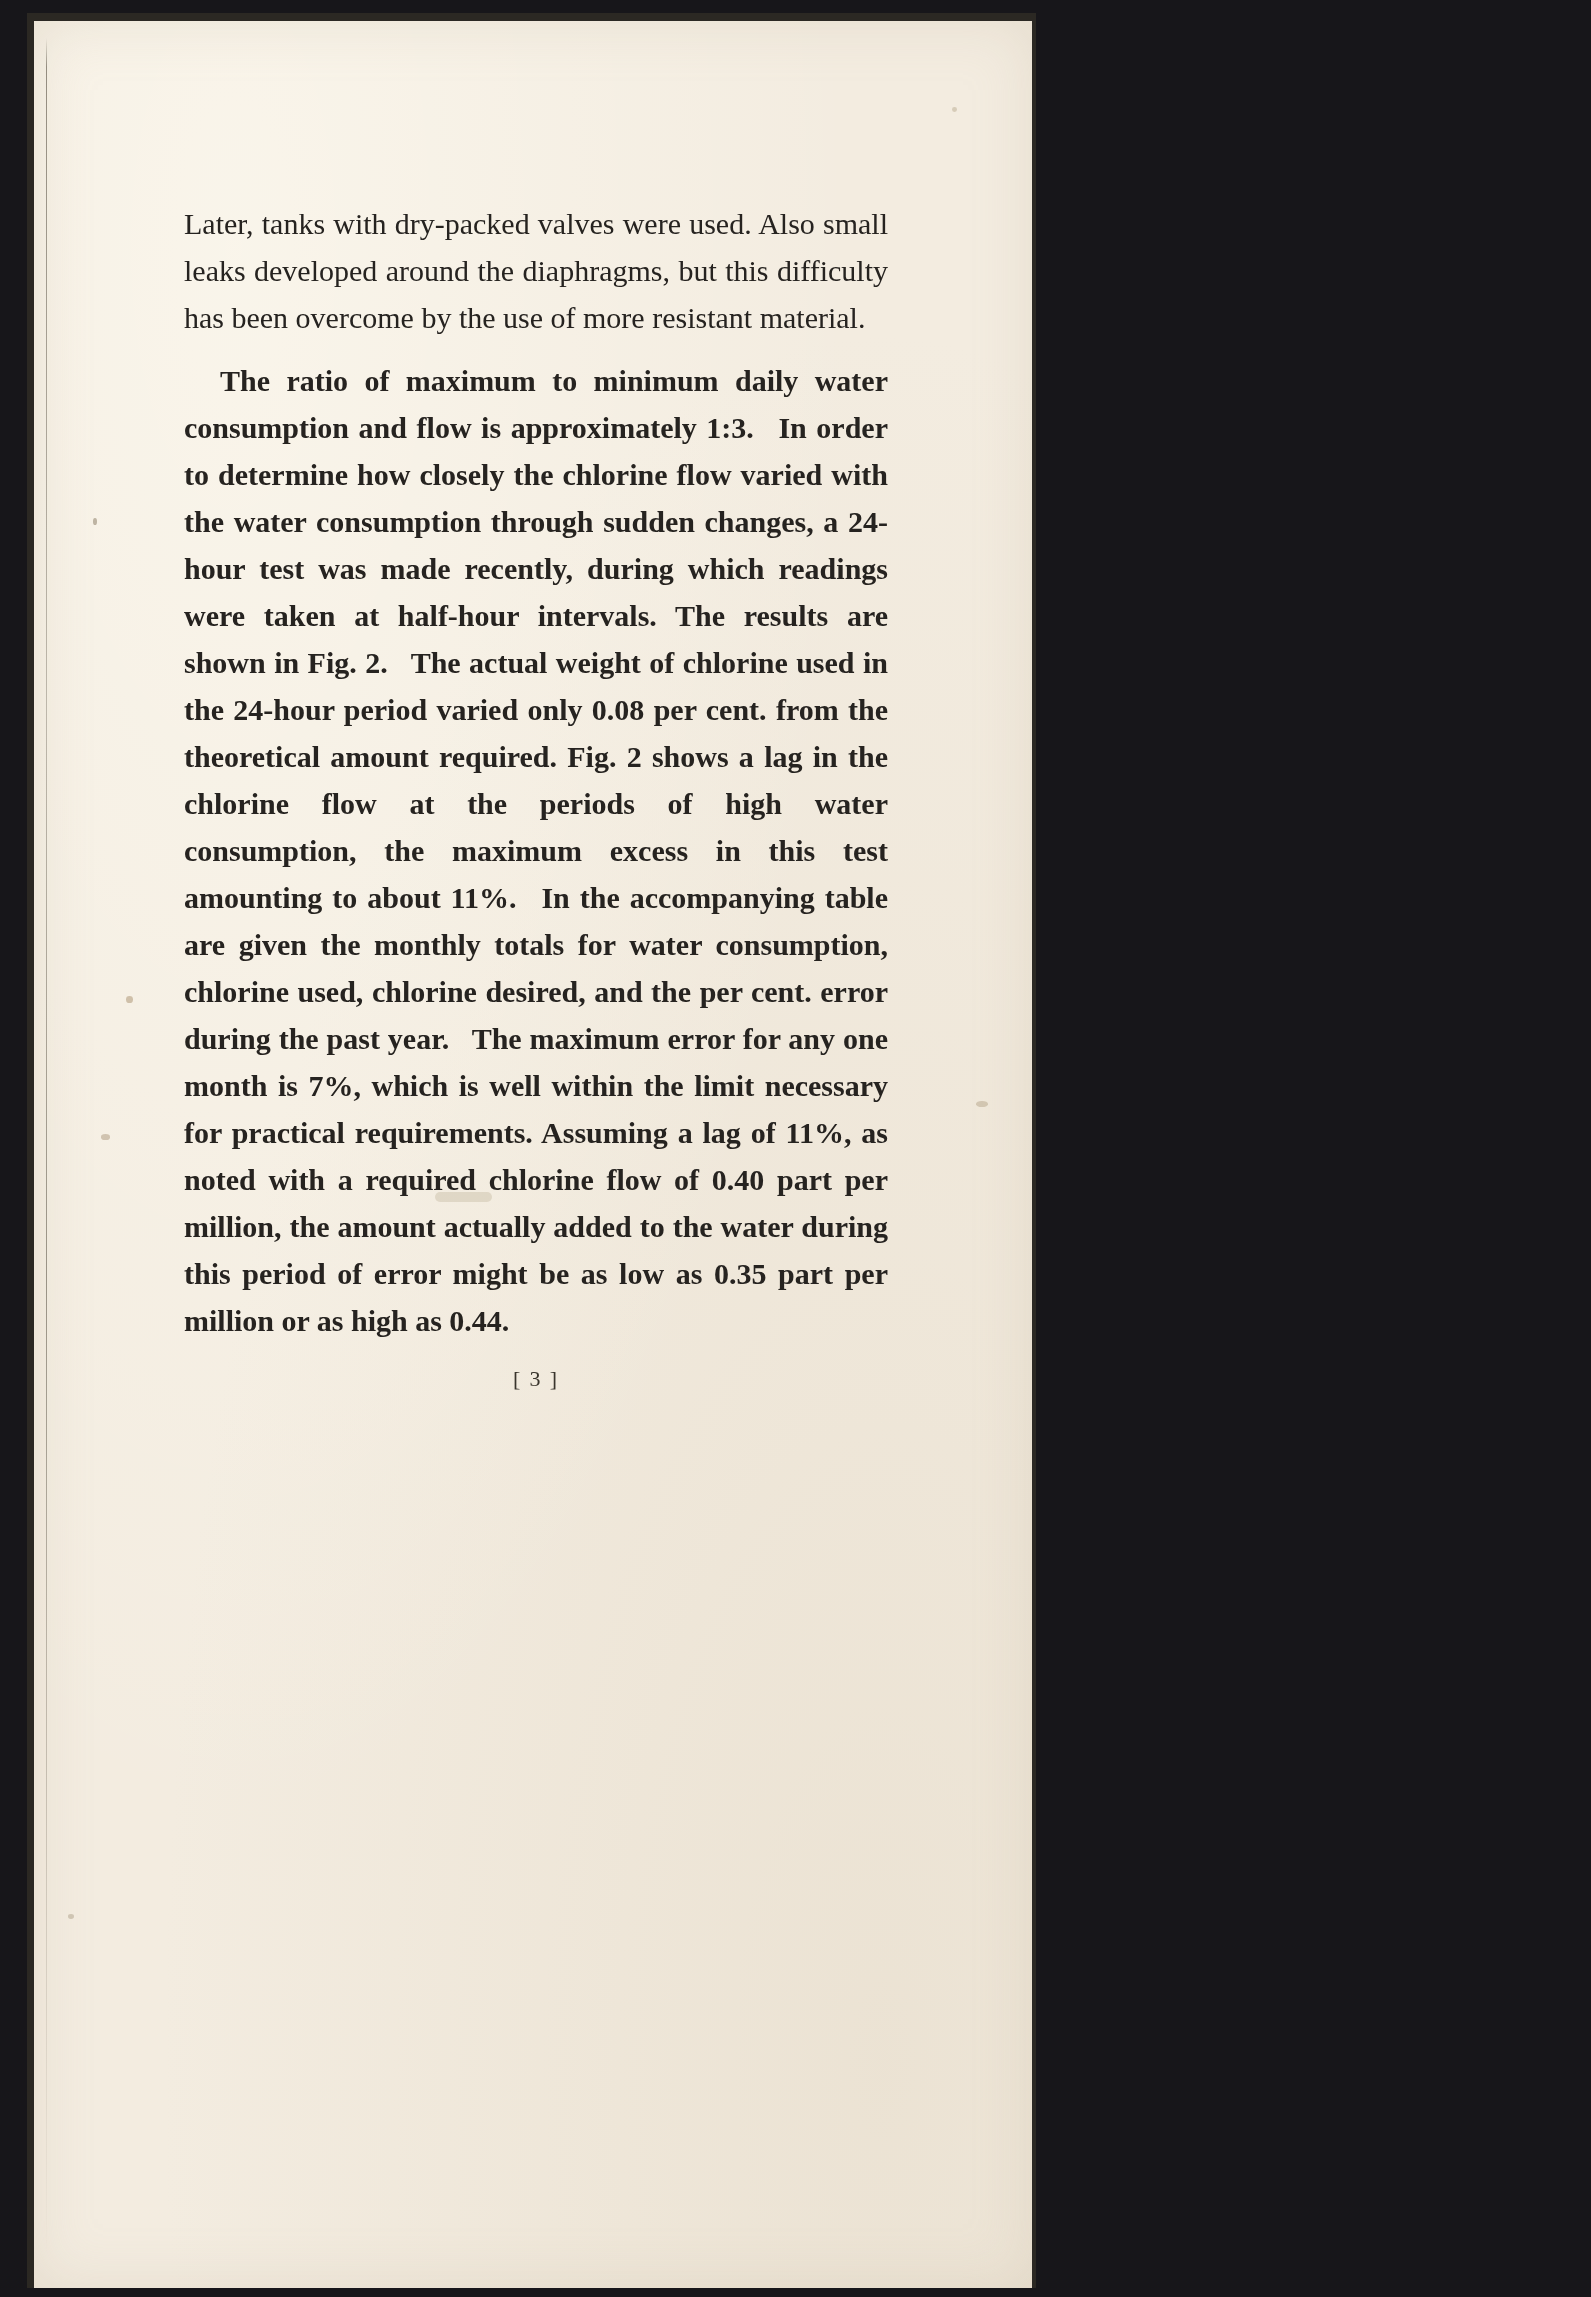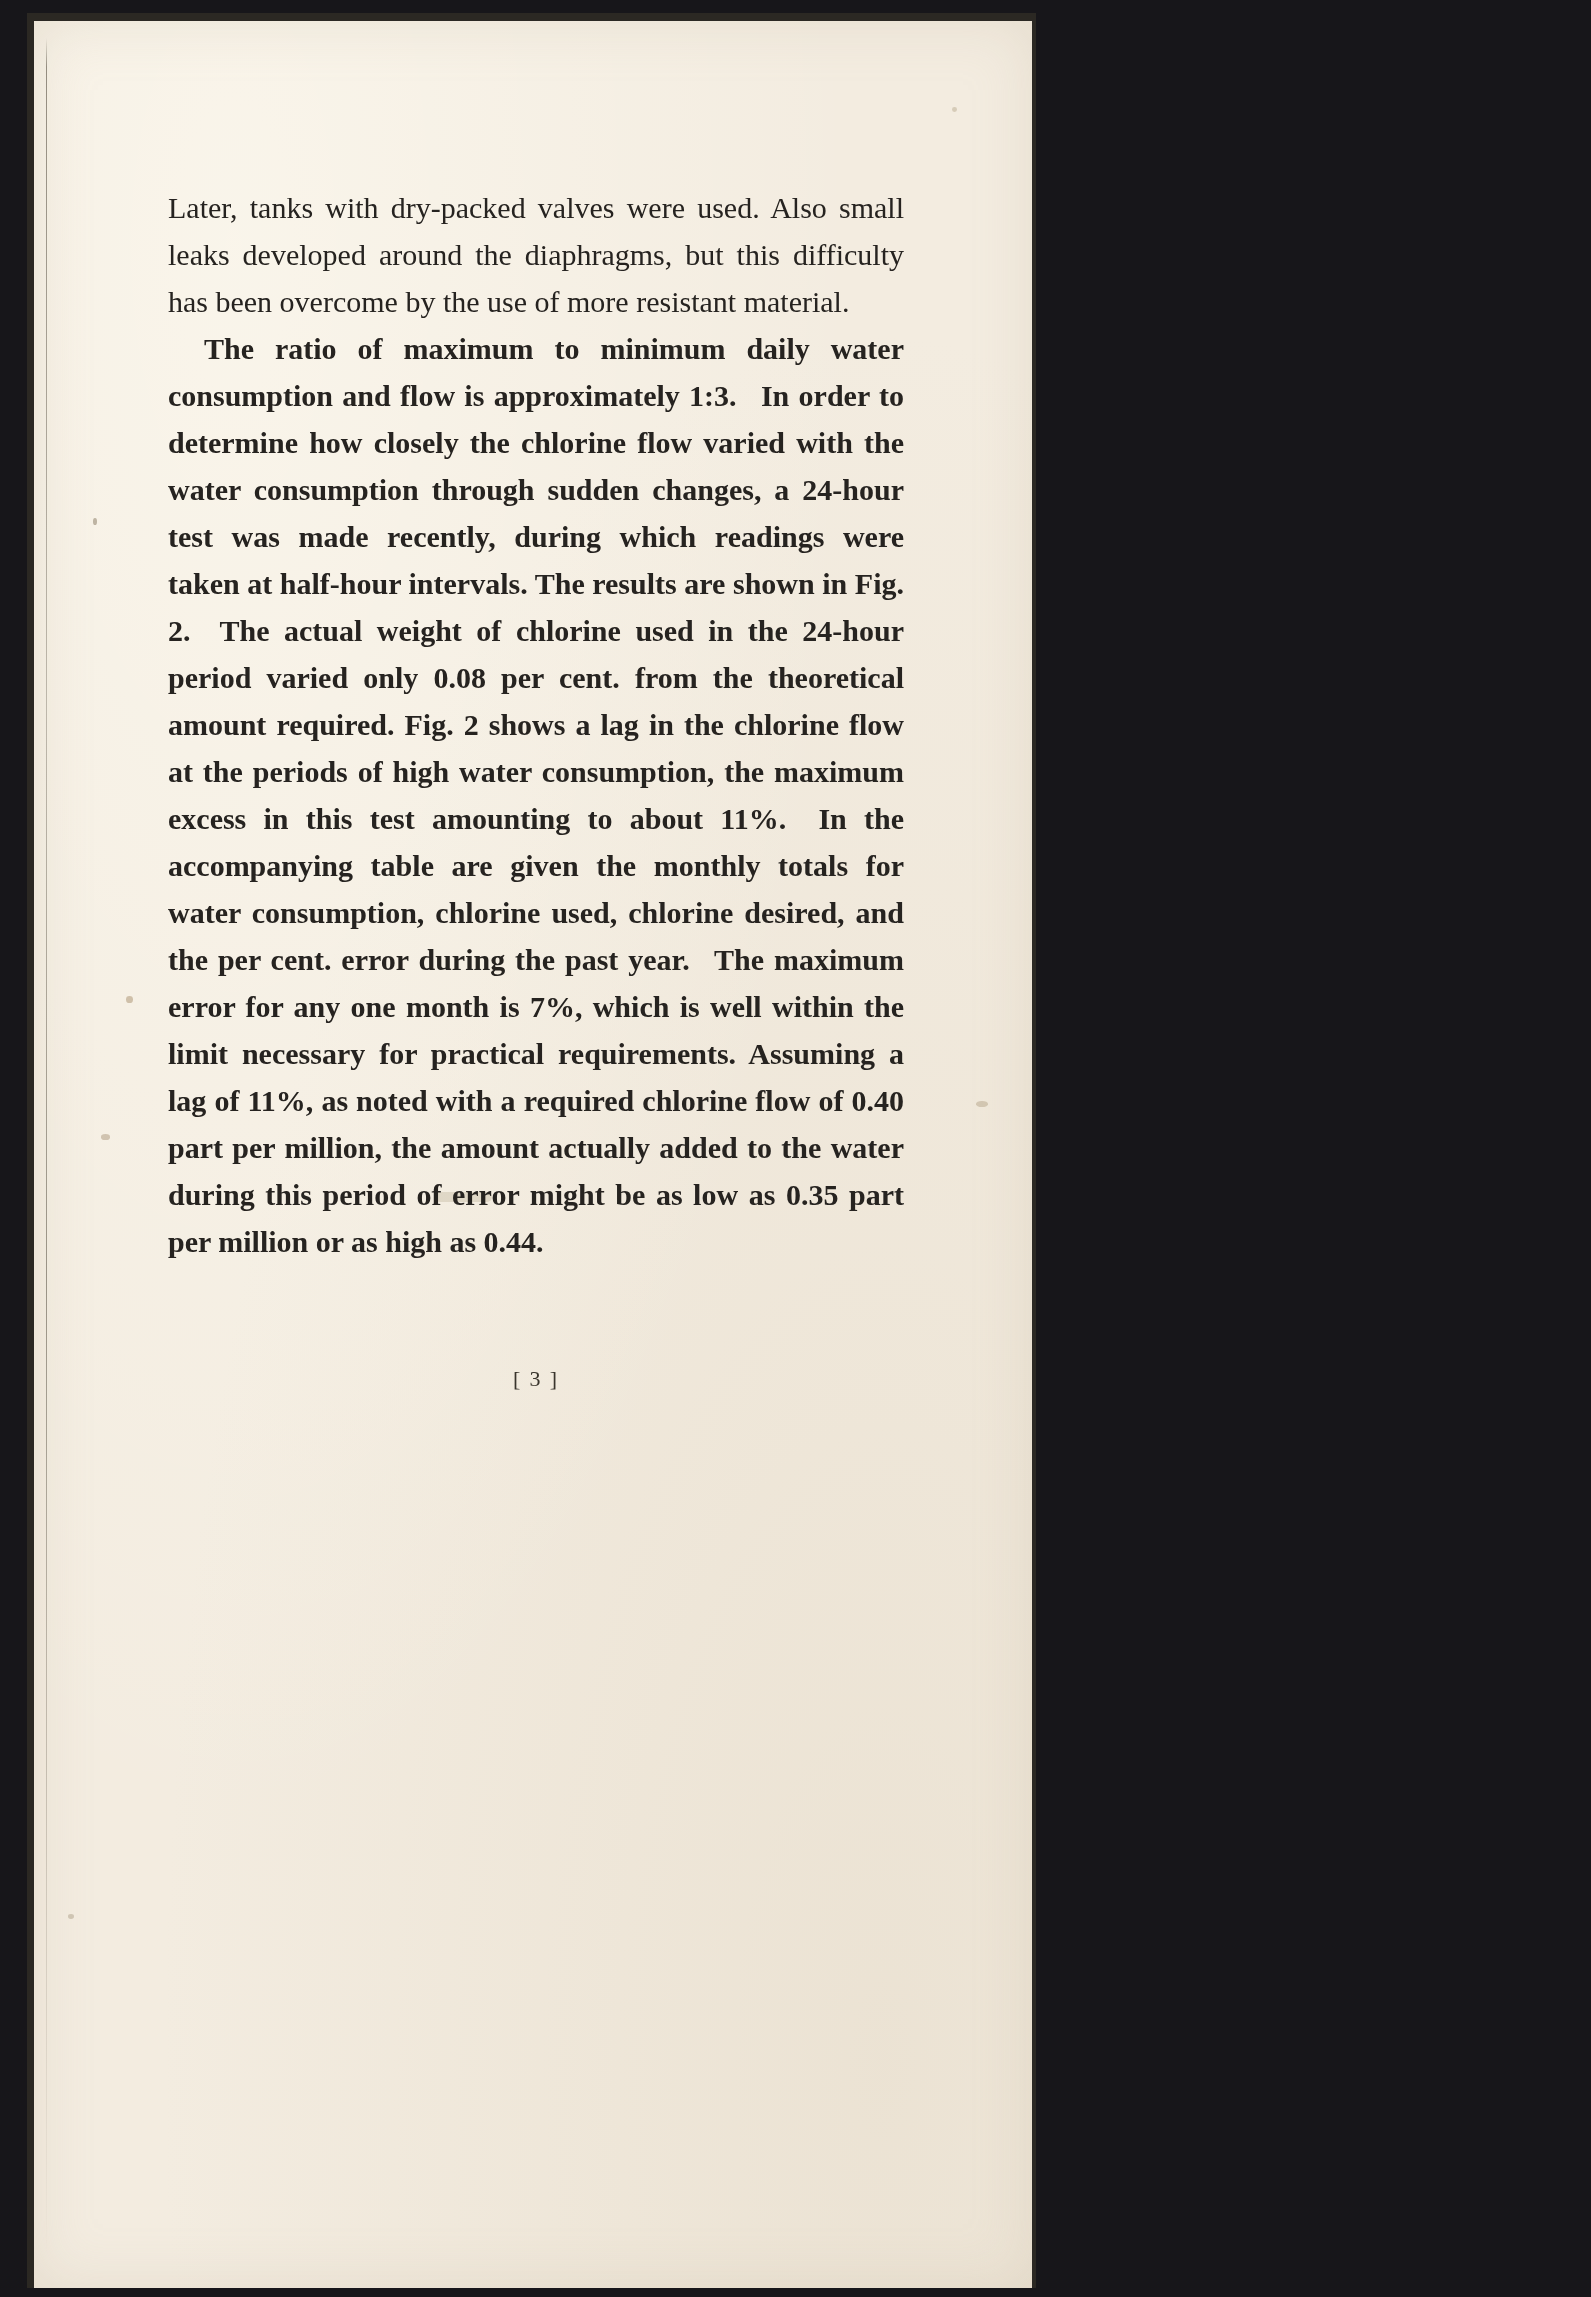--- a/index.html
+++ b/index.html
@@ -89,21 +89,21 @@
     text-indent: 5.7px;
   }
 
   .body-text {
     font-family: "Liberation Serif", serif;
     font-size: 30px;
     line-height: 47px;
     color: #262320;
     text-align: justify;
     text-justify: inter-word;
-    margin: 0;
+    margin: 16px;
     -webkit-font-smoothing: antialiased;
   }
 
   .body-text + .body-text {
     text-indent: 36px;
     margin-top: 0;
     font-weight: bold;
   }
 
   .folio {

